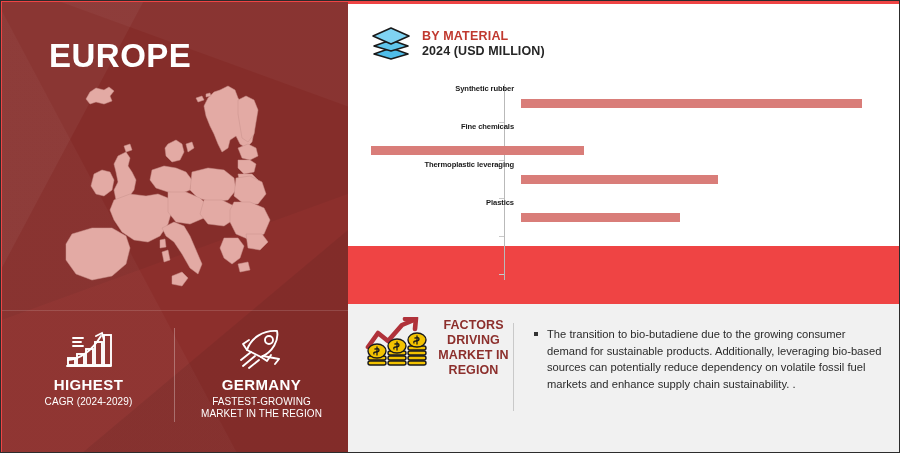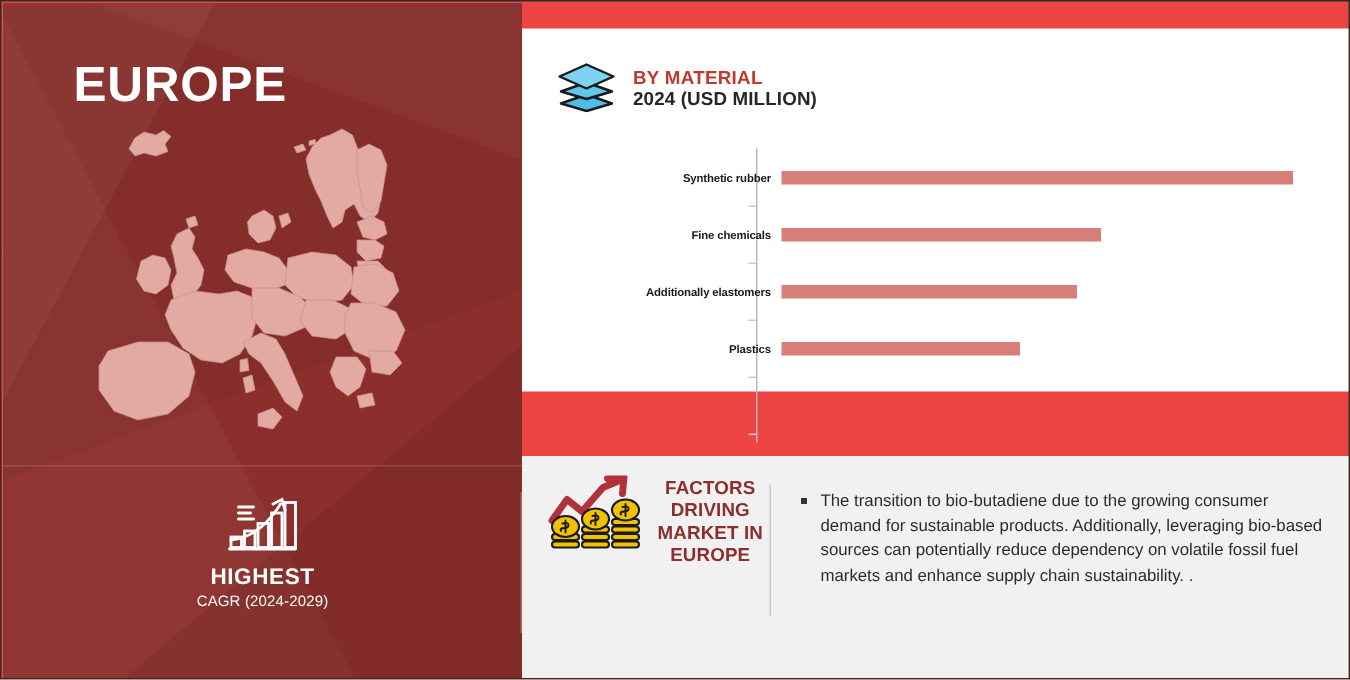--- a/index.html
+++ b/index.html
@@ -90,21 +90,21 @@
     font-weight: normal;
     line-height: 12px;
     text-align: center;
     margin-top: 3px;
     letter-spacing: 0.1px;
   }
 
   
   #chart-panel {
     position: absolute;
-    left: 347px; top: 18px;
+    left: 347px; top: 3px;
     width: 552px; height: 242px;
     background: #ffffff;
   }
   #chart-header {
     position: absolute;
     left: 22px; top: 20px;
     display: flex;
     align-items: center;
     gap: 10px;
   }
@@ -126,21 +126,21 @@
     position: absolute;
     left: 22px; top: 80px;
     width: 510px; height: 200px;
   }
   .chart-row {
     position: absolute;
     left: 0;
     width: 510px;
     height: 38px;
     display: flex;
-    align-items: center;
+    align-items: flex-start;
   }
   .chart-label {
     width: 150px;
     text-align: right;
     padding-right: 6px;
     font-size: 7.6px;
     color: #1a1a1a;
     font-weight: bold;
     letter-spacing: -0.1px;
     white-space: nowrap;
@@ -304,20 +304,39 @@
               <path d="M7 34 C18 33, 30 26, 40 10"></path>
               <path d="M35 10 L41 7 L43 14"></path>
               <path d="M12 12 L22 12 M12 16 L20 16 M12 20 L22 20"></path>
             </g>
           </svg>
         </div>
         <div class="stat-title">HIGHEST</div>
         <div class="stat-sub">CAGR (2024-2029)</div>
       </div>
 
+      <div class="stat-cell">
+        <div class="stat-icon">
+          <svg width="58" height="46" viewBox="0 0 58 46" aria-hidden="true">
+            <g stroke="#ffffff" stroke-width="1.9" fill="none" stroke-linecap="round" stroke-linejoin="round">
+              <path d="M14 24 C18 12, 30 4, 44 5 C46 14, 40 26, 28 31 Z"></path>
+              <circle cx="36" cy="14" r="4"></circle>
+              <path d="M14 24 L10 18 L16 14"></path>
+              <path d="M28 31 L34 35 L38 29"></path>
+              <path d="M30 30 L46 33 L42 38"></path>
+              <path d="M10 40 L22 30 M16 42 L26 34 M8 34 L18 26"></path>
+            </g>
+          </svg>
+        </div>
+        <div class="stat-title">GERMANY</div>
+        <div class="stat-sub">
+          <span>FASTEST-GROWING</span><br>
+          <span>MARKET IN THE REGION</span>
+        </div>
+      </div>
 
     </div>
   </div>
 
   <div id="chart-panel">
 
     <div id="chart-header">
       <span>
         <svg width="42" height="36" viewBox="0 0 42 36" aria-hidden="true">
           <g stroke="#1a1a1a" stroke-width="1.6" stroke-linejoin="round">
@@ -340,28 +359,28 @@
         <div class="axis-tick" style="top: 152px;"></div>
         <div class="axis-tick" style="top: 190px;"></div>
       </div>
     <div id="chart-plot">
         <div class="chart-row" style="top: 0px;">
           <div class="chart-label">Synthetic rubber</div>
           <div class="chart-bar-track">
             <div class="chart-bar" style="width: 341px; background: rgb(217, 125, 121);"></div>
           </div>
         </div>
-        <div class="chart-row" style="top: 38px;">
+        <div class="chart-row" style="top: 38px; flex-direction: column;">
           <div class="chart-label">Fine chemicals</div>
           <div class="chart-bar-track">
             <div class="chart-bar" style="width: 213px; background: rgb(217, 125, 121);"></div>
           </div>
         </div>
         <div class="chart-row" style="top: 76px;">
-          <div class="chart-label">Additionally elastomers</div>
+          <div class="chart-label">Thermoplastic leveraging</div>
           <div class="chart-bar-track">
             <div class="chart-bar" style="width: 197px; background: rgb(217, 125, 121);"></div>
           </div>
         </div>
         <div class="chart-row" style="top: 114px;">
           <div class="chart-label">Plastics</div>
           <div class="chart-bar-track">
             <div class="chart-bar" style="width: 159px; background: rgb(217, 125, 121);"></div>
           </div>
         </div>
@@ -394,21 +413,21 @@
             <g fill="none" stroke="#1a1a1a" stroke-width="1.3">
               <path d="M19 30 L19 38 M17 32 Q21 31 21 33 Q21 35 18 35 Q15 35 16 37"></path>
               <path d="M39 25 L39 33 M37 27 Q41 26 41 28 Q41 30 38 30 Q35 30 36 32"></path>
               <path d="M59 19 L59 27 M57 21 Q61 20 61 22 Q61 24 58 24 Q55 24 56 26"></path>
             </g>
           </g>
         </svg>
       </div>
       <div id="factors-caption">
         <span>FACTORS DRIVING</span><br>
-        <span>MARKET IN EUROPE</span>
+        <span>MARKET IN REGION</span>
       </div>
     </div>
 
     <div id="factors-divider"></div>
 
     <div id="factors-list">
         <div class="factor-item">
           <span class="factor-bullet"></span>
           <span class="factor-text">The transition to bio-butadiene due to the growing consumer demand for sustainable products. Additionally, leveraging bio-based sources can potentially reduce dependency on volatile fossil fuel markets and enhance supply chain sustainability. .</span>
         </div>

